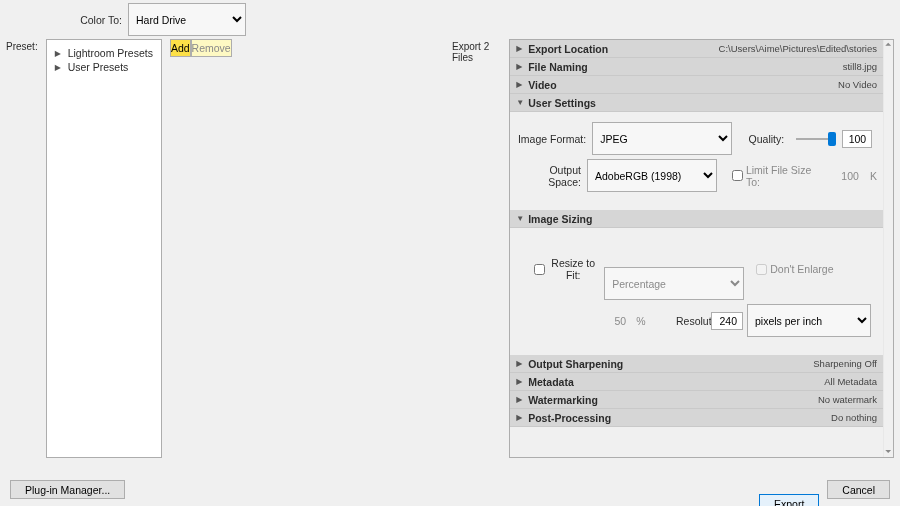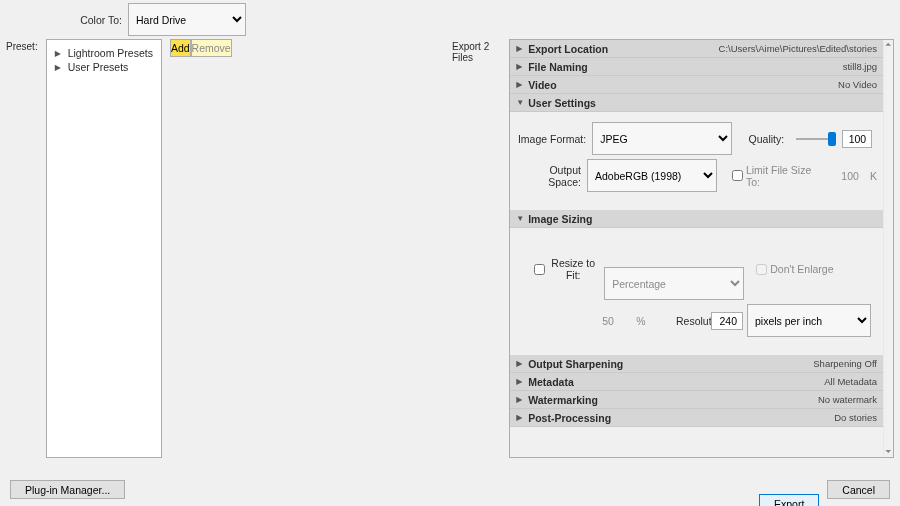--- a/index.html
+++ b/index.html
@@ -150,21 +150,21 @@
           <span class="rlabel" style="width:56px;text-align:center;">Resize to Fit:</span>
           <select class="field dim" style="width:140px;margin-top:29px;">
             <option>Percentage</option>
           </select>
           <span style="width:12px;"></span>
           <input type="checkbox" class="cb" disabled="" style="">
           <span class="dim">Don't Enlarge</span>
         </div>
         <div class="row">
           <span style="width:86px;"></span>
-          <span class="dim" style="width:24px;">50</span>
+          <span class="dim" style="width:24px;text-align:right;">50</span>
           <span style="width:10px;"></span>
           <span class="dim">%</span>
           <span style="flex:1;"></span>
           <span class="rlabel" style="width:35px;">Resolution:</span>
           <input class="txt" style="width: 32px;" value="240">
           <span style="width:4px;"></span>
           <select class="field" style="width:124px;">
             <option>pixels per inch</option>
           </select>
           <span style="width:6px;"></span>
@@ -182,21 +182,21 @@
         <span class="summary">All Metadata</span>
       </div>
       <div class="section-head">
         <span class="twisty">▶</span>
         <span class="title">Watermarking</span>
         <span class="summary">No watermark</span>
       </div>
       <div class="section-head">
         <span class="twisty">▶</span>
         <span class="title">Post-Processing</span>
-        <span class="summary">Do stories</span>
+        <span class="summary">Do nothing</span>
       </div>
 
     </div>
     <div style="height:18px;"></div>
   </div>
 </div>
 
 <div class="bottom-bar">
   <button class="btn">Plug-in Manager...</button>
   <div class="spacer"></div>

